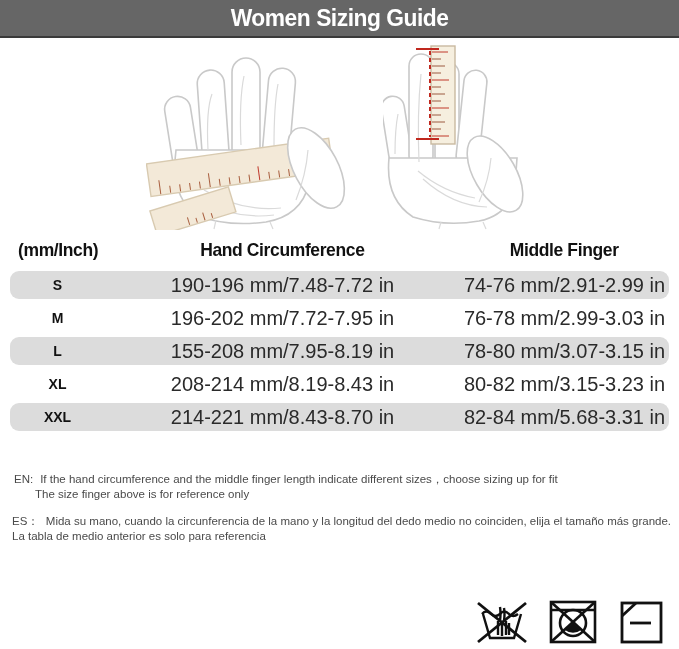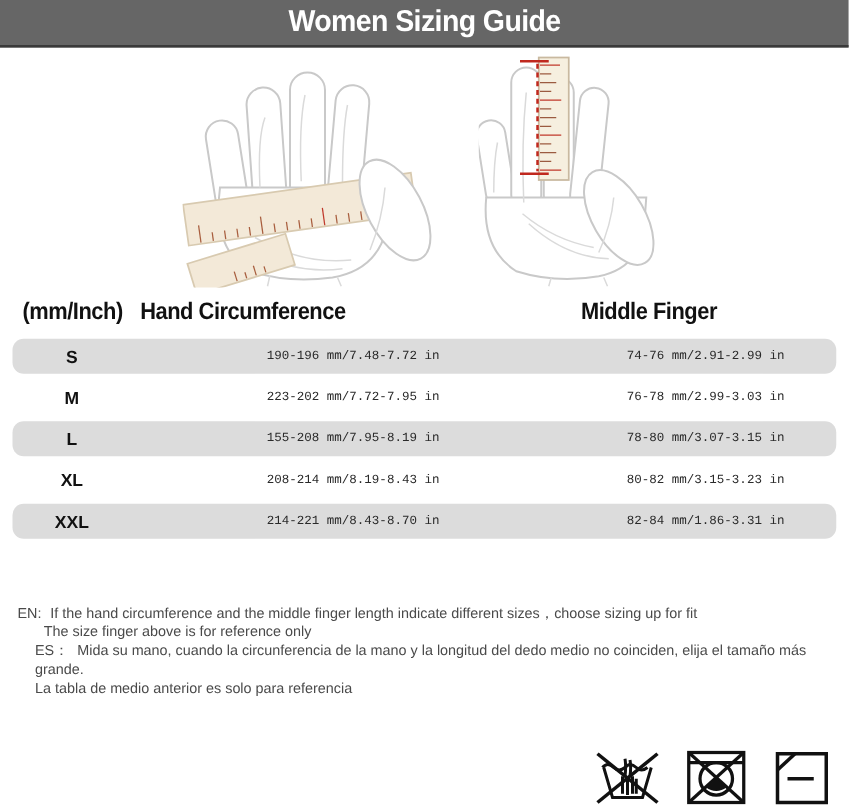--- a/index.html
+++ b/index.html
@@ -15,34 +15,34 @@
 
   
   .hands { position: absolute; top: 44px; left: 0; width: 679px; height: 186px; }
   .hand-left  { position: absolute; left: 146px; top: 6px; }
   .hand-right { position: absolute; left: 383px; top: 0; }
 
   
   .size-table { position: absolute; top: 234px; left: 10px; width: 659px; }
   .t-head { display: grid; grid-template-columns: 95px 355px 1fr; height: 32px; align-items: center; }
   .t-head .c1 { padding-left: 8px; text-align: center; }
-  .t-head .c2, .t-head .c3 { text-align: left; }
+  .t-head .c2, .t-head .c3 { text-align: center; }
   .t-head span { font-size: 19px; font-weight: bold; color: #111; letter-spacing: -0.4px;
                  display: inline-block; transform: scaleX(0.92); transform-origin: left center; }
   .t-head .c2 span, .t-head .c3 span { transform-origin: center; }
   .t-row { display: grid; grid-template-columns: 95px 355px 1fr; height: 28px; align-items: center;
            margin-top: 5px; border-radius: 9px; }
   .t-row.striped { background: #dcdcdc; }
   .t-row .c1 { text-align: center; font-weight: bold; font-size: 14px; color: #111; }
-  .t-row .c2, .t-row .c3 { text-align: center; font-size: 10px; color: #2a2a2a; font-family: Liberation Mono, monospace; }
+  .t-row .c2, .t-row .c3 { text-align: center; font-size: 20px; color: #2a2a2a; }
 
   
   .note { position: absolute; color: #4a4a4a; font-size: 11.5px; line-height: 15px; }
-  .note-en { top: 484px; left: 14px; }
-  .note-es { top: 514px; left: 28px; }
+  .note-en { top: 472px; left: 14px; }
+  .note-es { top: 514px; left: 12px; }
   .note .l1 .lbl { margin-right: 7px; }
   .note-en .l2 { padding-left: 21px; }
 
   
   .care-icons { position: absolute; right: 14px; bottom: 4px; display: flex; gap: 19px; align-items: center; }
 
   svg { display: block; }
 </style>
 </head>
 <body>
@@ -160,37 +160,37 @@
       <div class="c3"><span>Middle Finger</span></div>
     </div>
 
     <div class="t-row striped">
       <div class="c1">S</div>
       <div class="c2">190-196 mm/7.48-7.72 in</div>
       <div class="c3">74-76 mm/2.91-2.99 in</div>
     </div>
     <div class="t-row">
       <div class="c1">M</div>
-      <div class="c2">223-202 mm/7.72-7.95 in</div>
+      <div class="c2">196-202 mm/7.72-7.95 in</div>
       <div class="c3">76-78 mm/2.99-3.03 in</div>
     </div>
     <div class="t-row striped">
       <div class="c1">L</div>
       <div class="c2">155-208 mm/7.95-8.19 in</div>
       <div class="c3">78-80 mm/3.07-3.15 in</div>
     </div>
     <div class="t-row">
       <div class="c1">XL</div>
       <div class="c2">208-214 mm/8.19-8.43 in</div>
       <div class="c3">80-82 mm/3.15-3.23 in</div>
     </div>
     <div class="t-row striped">
       <div class="c1">XXL</div>
       <div class="c2">214-221 mm/8.43-8.70 in</div>
-      <div class="c3">82-84 mm/1.86-3.31 in</div>
+      <div class="c3">82-84 mm/5.68-3.31 in</div>
     </div>
   </div>
 
   <div class="note note-en">
     <div class="l1">
       <span class="lbl">EN:</span><span>If the hand circumference and the middle finger length indicate different sizes，choose sizing up for fit</span>
     </div>
     <div class="l2">The size finger above is for reference only</div>
   </div>
 

